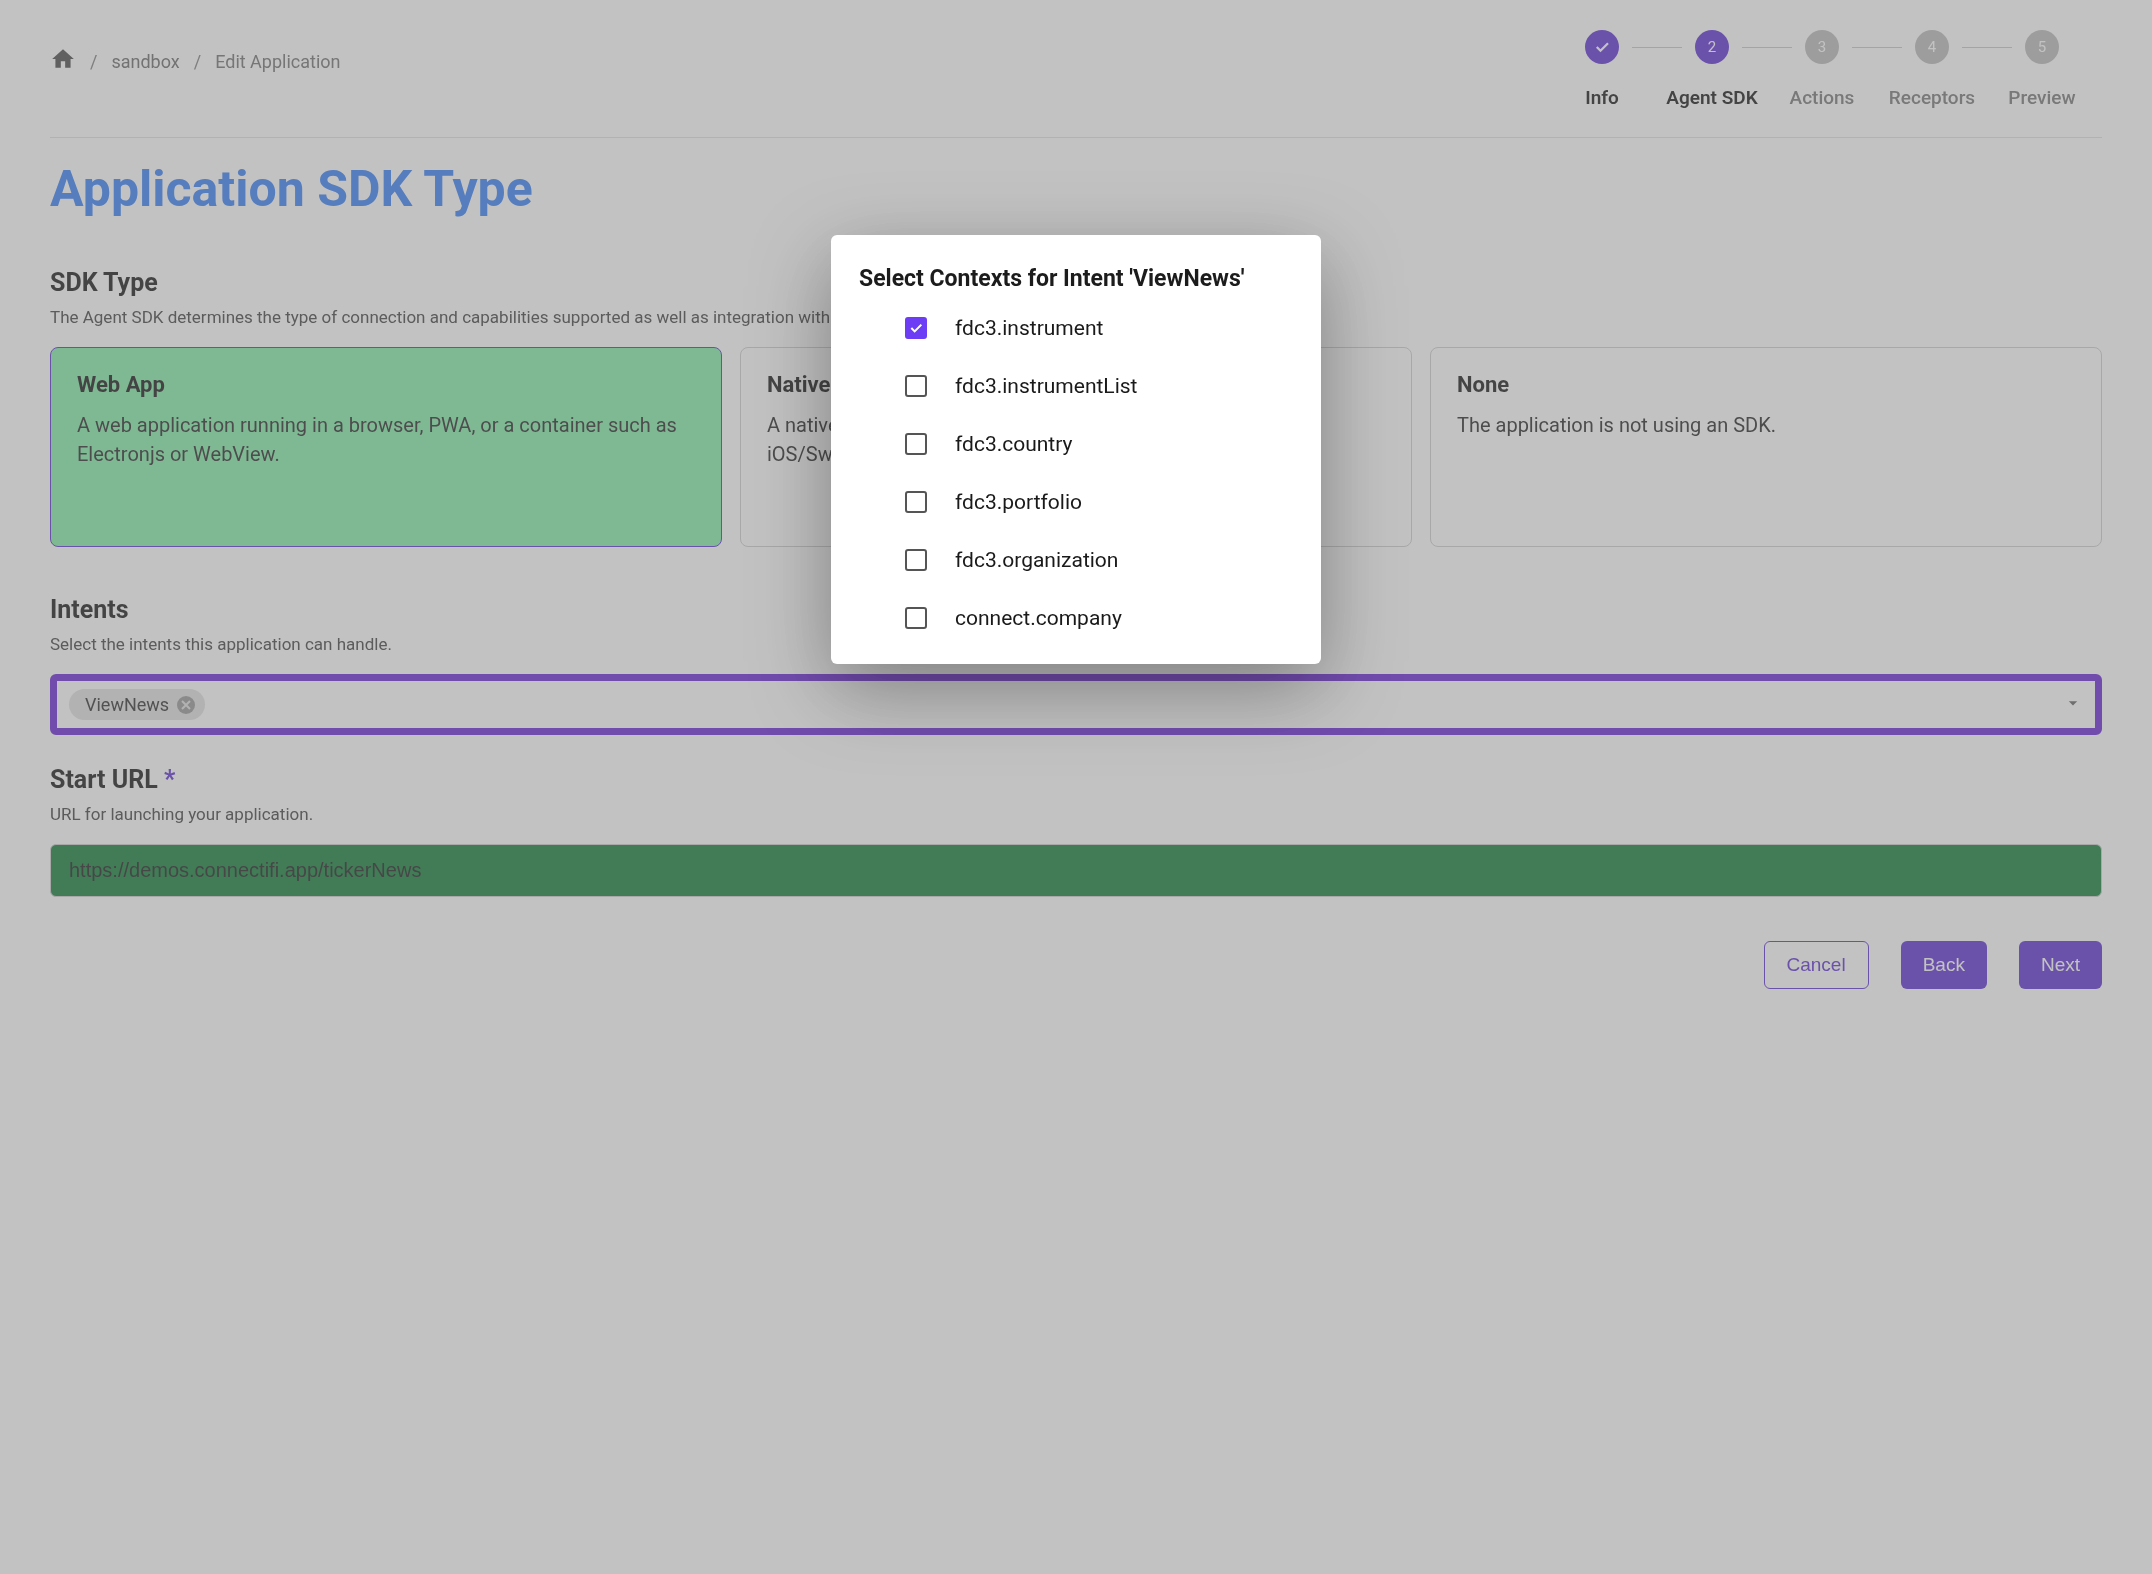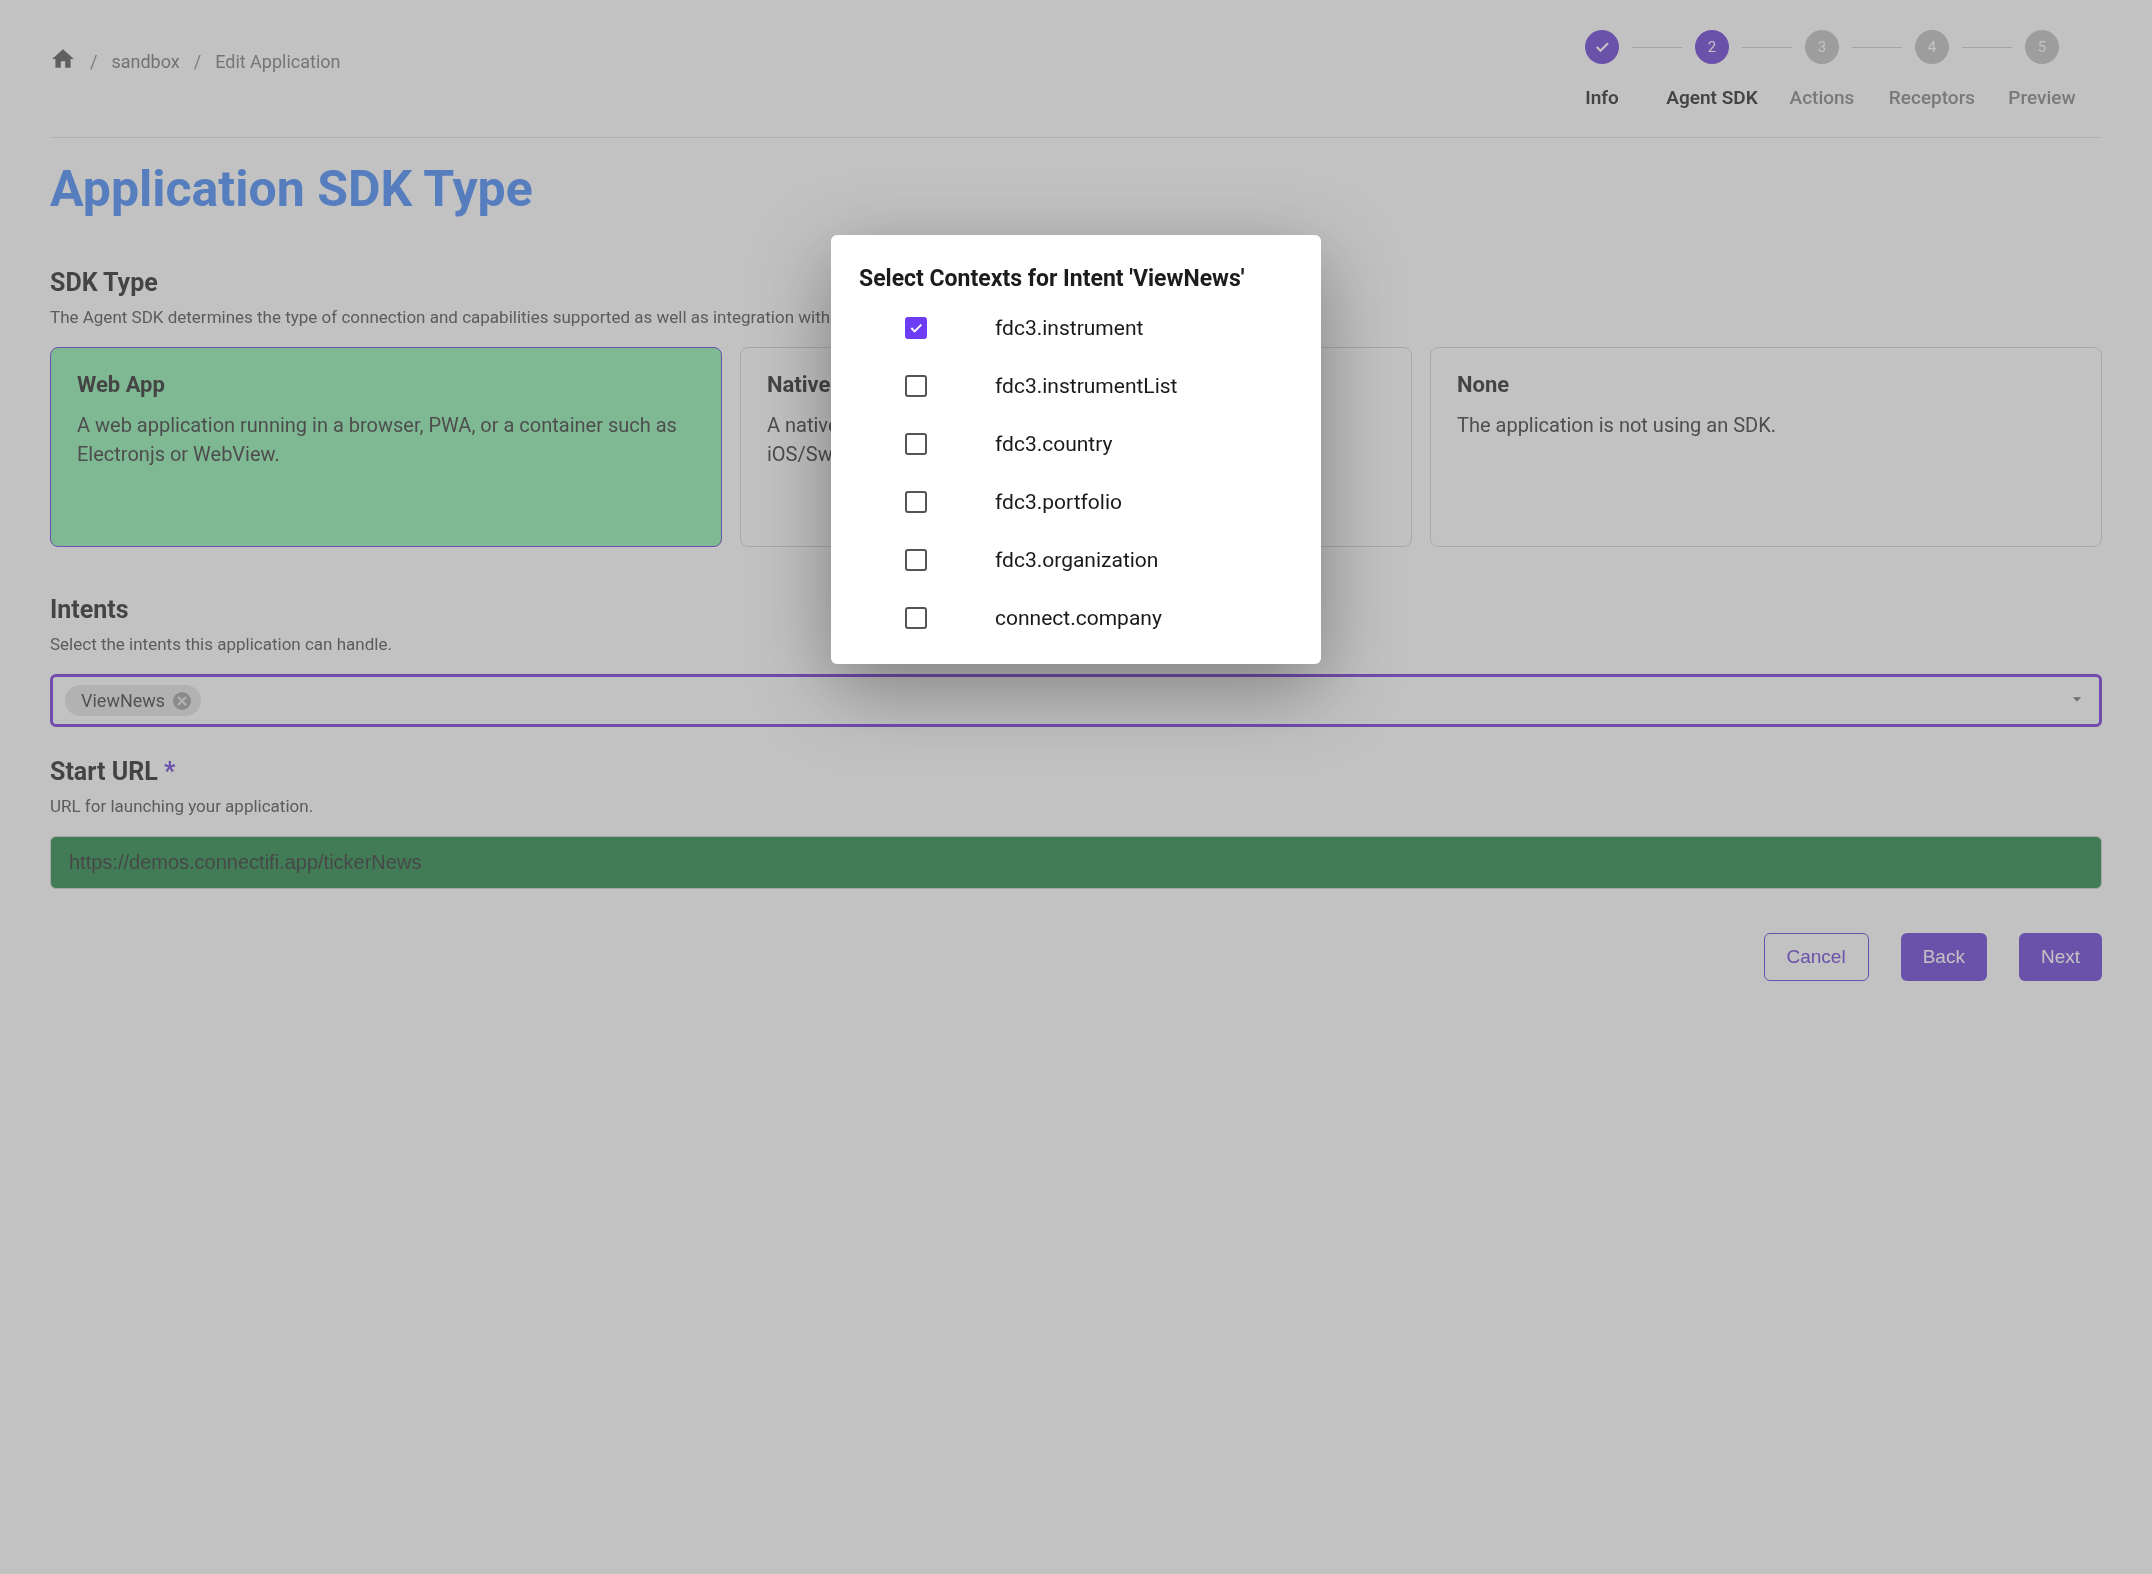--- a/index.html
+++ b/index.html
@@ -35,41 +35,41 @@
     
     .cards { display: flex; gap: 18px; margin-bottom: 48px; }
     .card { flex: 1; border: 1px solid #cfcfcf; border-radius: 8px; padding: 24px 26px; min-height: 200px; }
     .card.selected { border: 1px solid #6033d4; background: #86efac; }
     .card h3 { font-size: 22px; font-weight: 700; margin-bottom: 14px; }
     .card p { font-size: 20px; line-height: 1.45; color: #2b2b2b; }
 
     .asterisk { color: #6033d4; }
 
     
-    .select { border: 3px solid #6d28d9; border-radius: 6px; padding: 8px 12px; display: flex; align-items: center; justify-content: space-between; margin-bottom: 30px; }
+    .select { border: 7px solid #6d28d9; border-radius: 6px; padding: 8px 12px; display: flex; align-items: center; justify-content: space-between; margin-bottom: 30px; }
     .chip { background: #e2e2e2; border-radius: 18px; padding: 5px 10px 5px 16px; display: inline-flex; align-items: center; gap: 8px; font-size: 18px; color: #333; }
     .chip .chip-x { width: 18px; height: 18px; border-radius: 50%; background: #9a9a9a; display: inline-flex; align-items: center; justify-content: center; }
     .chip .chip-x svg { width: 10px; height: 10px; fill: #e2e2e2; }
     .select .caret svg { width: 20px; height: 20px; fill: #666; }
 
     
     .input { border: 1px solid #cfcfcf; border-radius: 6px; padding: 14px 18px; font-size: 20px; color: #1f1f1f; width: 100%; margin-bottom: 44px; background: #15803d; }
 
     
     .footer-btns { display: flex; justify-content: flex-end; gap: 16px; }
     .btn { border-radius: 6px; padding: 12px 22px; font-size: 19px; font-weight: 500; cursor: pointer; border: none; }
     .btn.outline { background: #fff; border: 1px solid #6033d4; color: #6033d4; }
     .btn.primary { background: #6033d4; color: #fff; margin-left: 16px; }
 
     
     .overlay { position: fixed; inset: 0; background: rgba(120,120,120,0.45); display: flex; align-items: flex-start; justify-content: center; }
     .modal { background: #fff; border-radius: 6px; width: 490px; margin-top: 235px; padding: 30px 28px 34px 28px; box-shadow: 0 24px 80px rgba(0,0,0,0.35); }
     .modal h2 { font-size: 23px; font-weight: 700; margin-bottom: 24px; color: #1c1c1c; }
     .opt-list { display: flex; flex-direction: column; gap: 34px; padding-left: 18px; }
-    .opt { display: flex; align-items: center; gap: 68px; padding-left: 28px; }
+    .opt { display: flex; align-items: center; gap: 28px; padding-left: 28px; }
     .cb { width: 22px; height: 22px; border: 2px solid #555; border-radius: 3px; display: inline-flex; align-items: center; justify-content: center; flex-shrink: 0; }
     .cb.checked { background: #6c3df4; border-color: #6c3df4; }
     .cb.checked svg { width: 16px; height: 16px; stroke: #fff; stroke-width: 3; fill: none; }
     .opt .opt-label { font-size: 21px; color: #1a1a1a; }
   </style>
 </head>
 <body>
 
 <div class="page">
   <div class="header-row">

